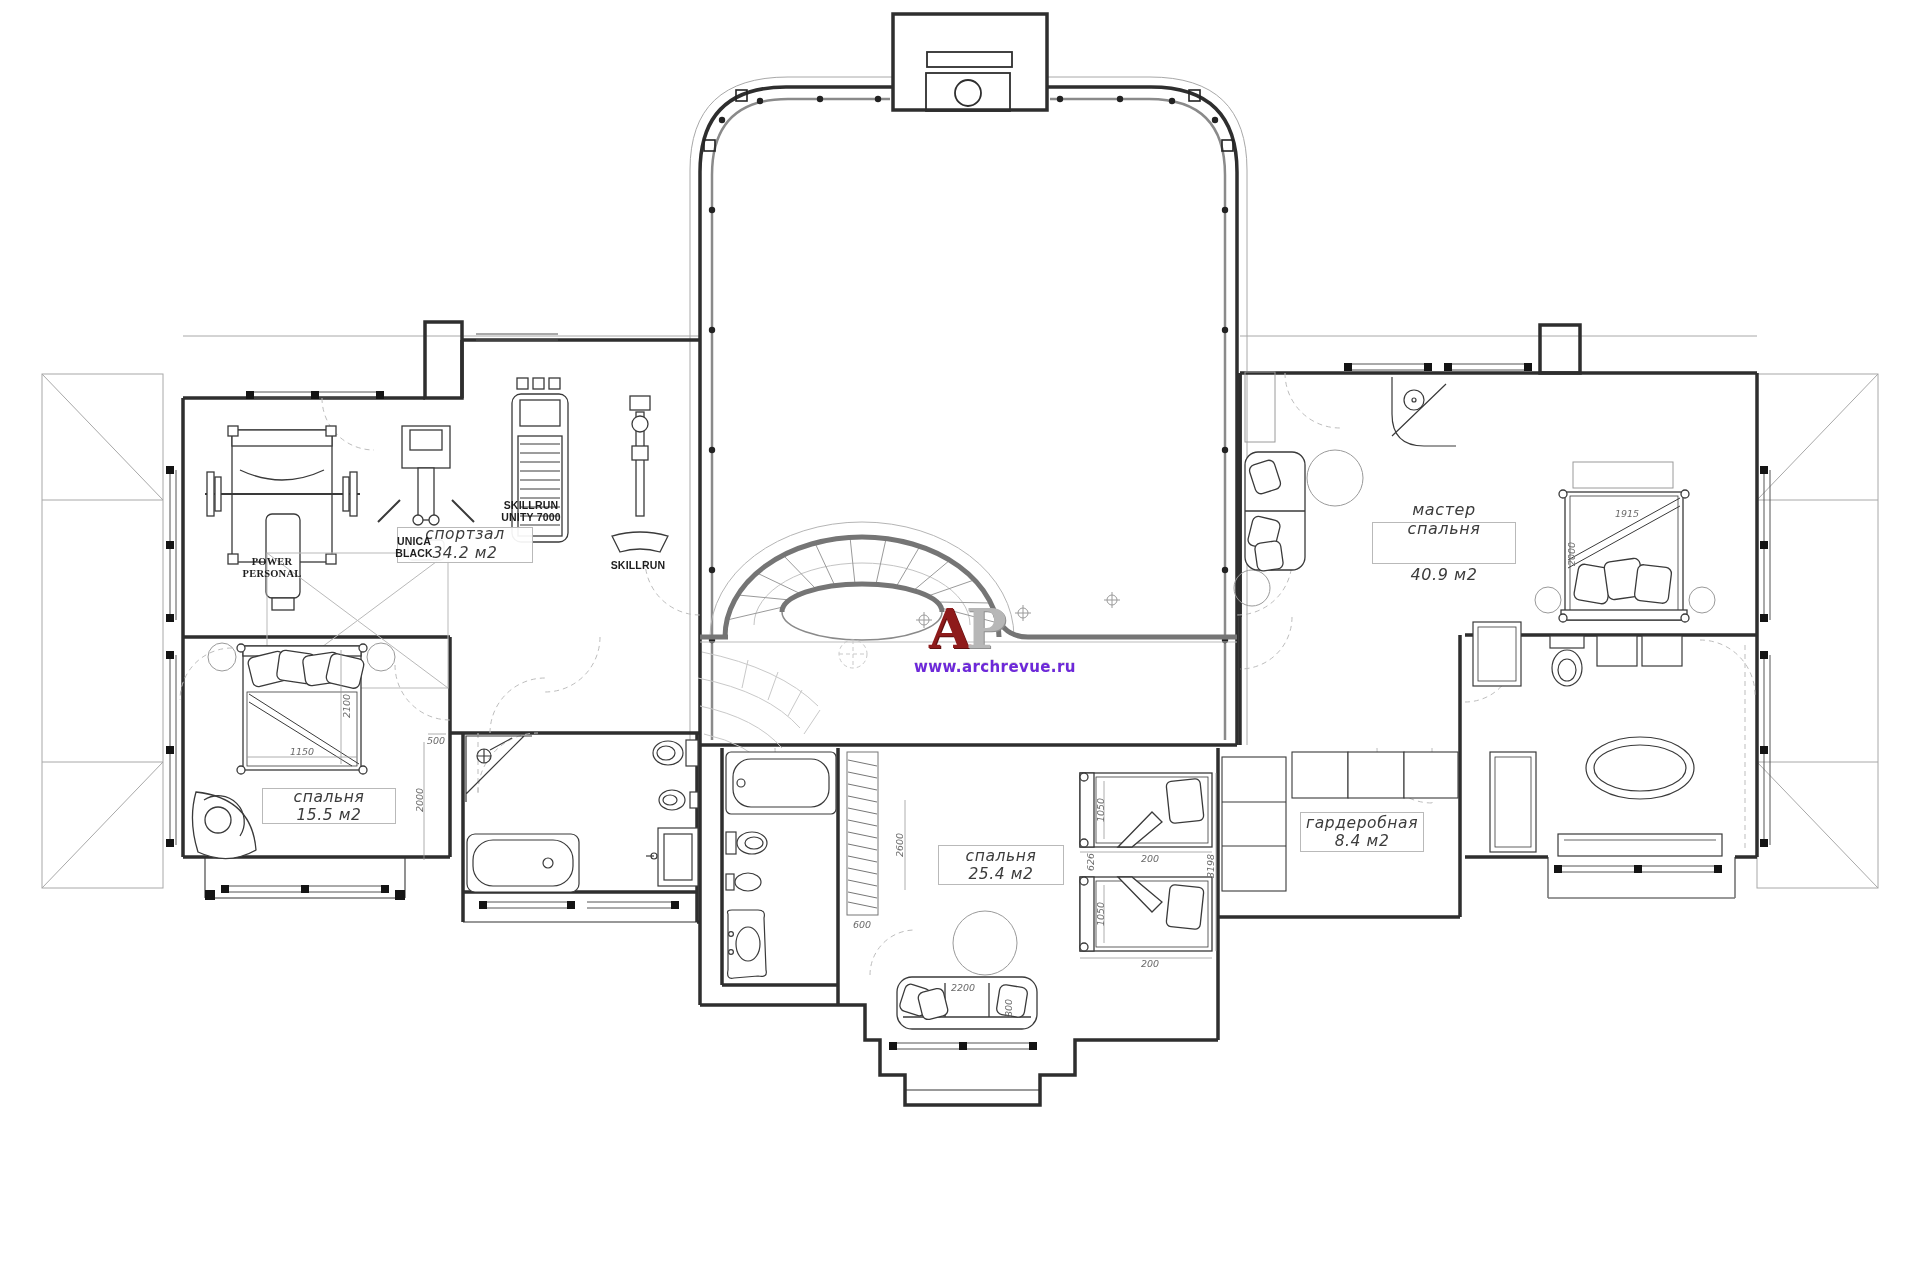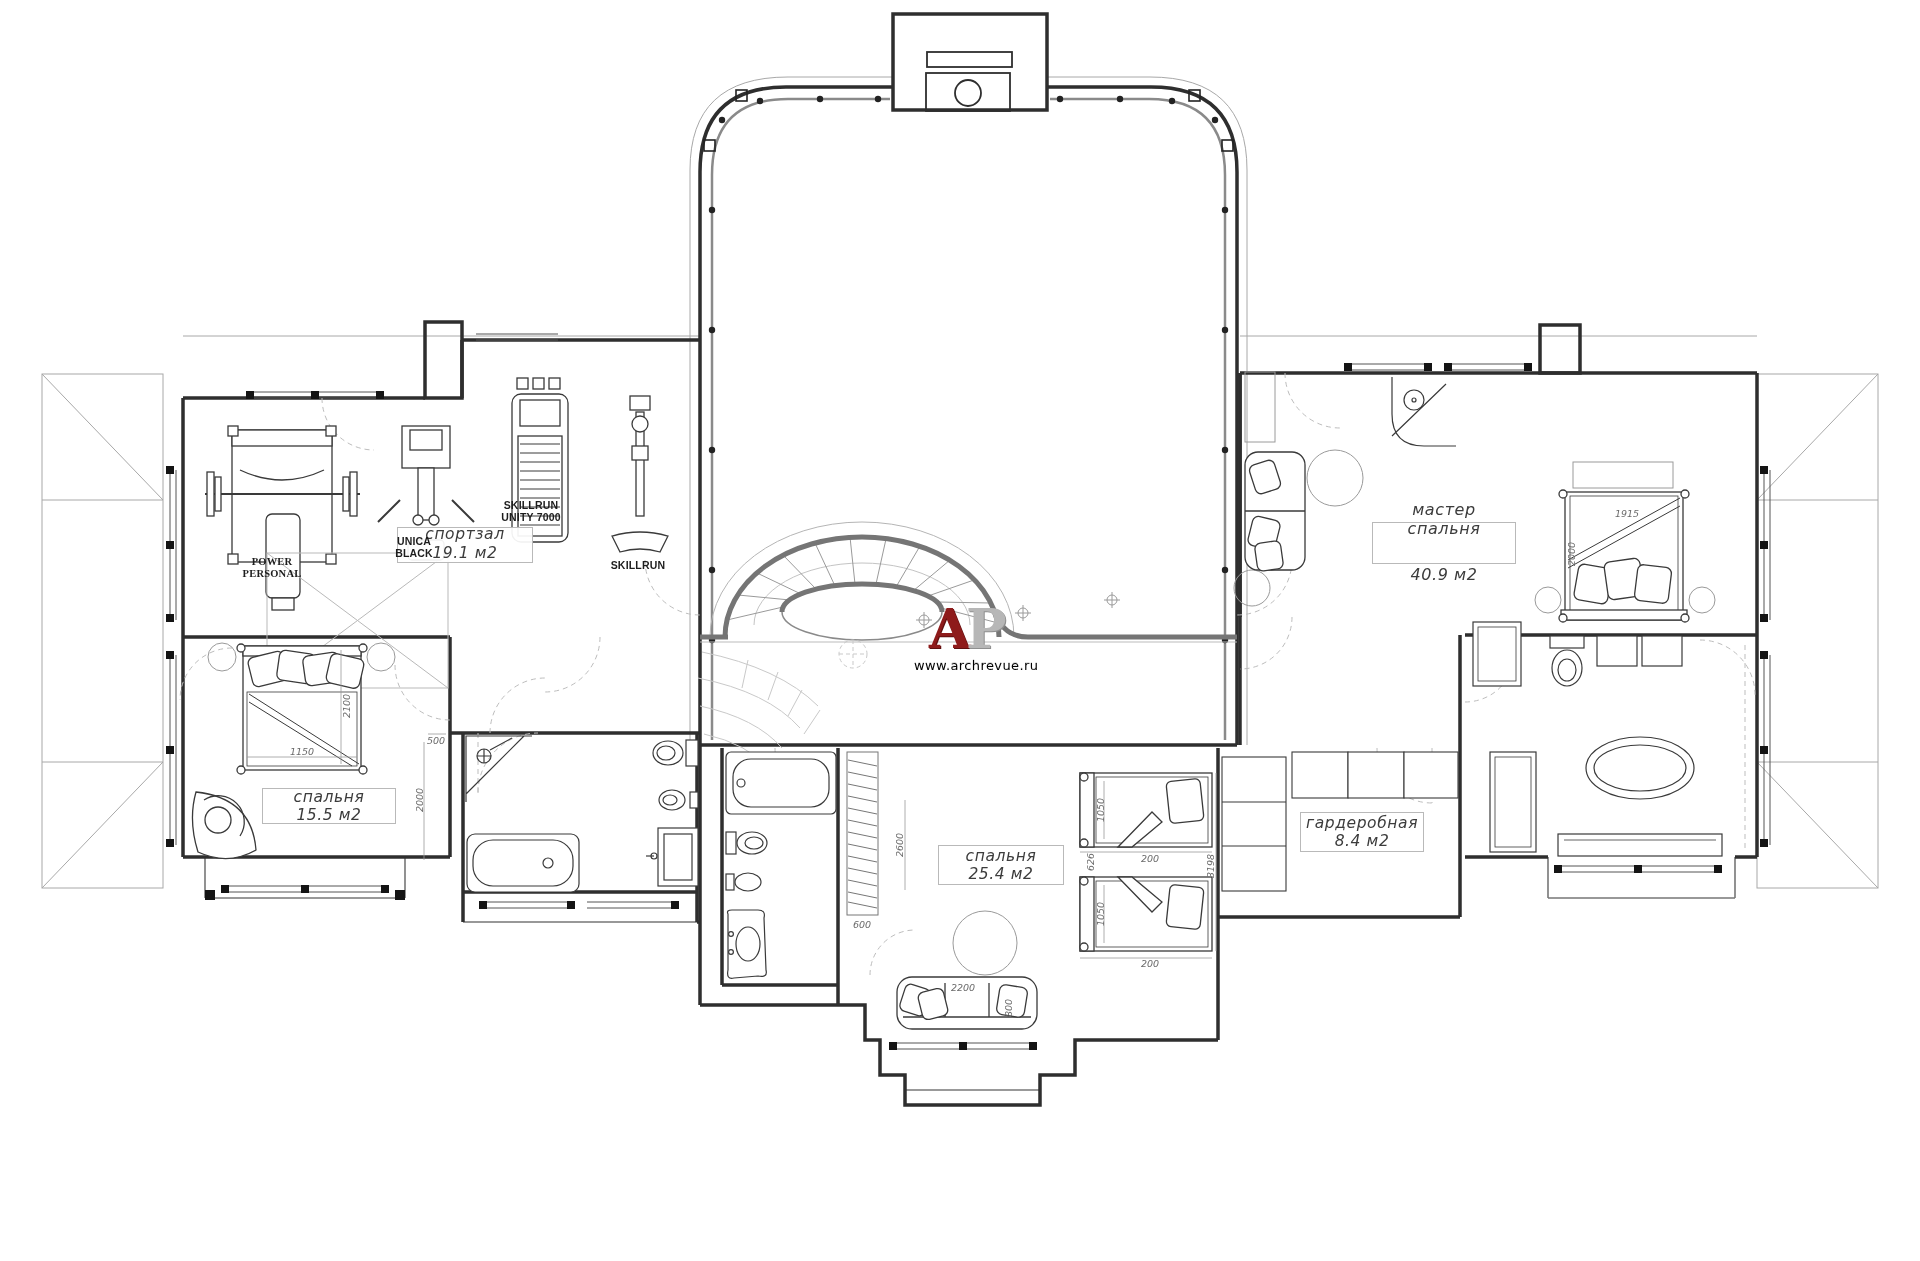--- a/index.html
+++ b/index.html
@@ -13,21 +13,21 @@
         font-family:"Liberation Sans",sans-serif;font-weight:bold;font-size:10.5px;color:#1d1d1d;
         text-align:center;line-height:1.12;letter-spacing:.2px;}
   .dim{position:absolute;z-index:2;transform:translate(-50%,-50%);font-style:italic;
         font-size:9.5px;color:#6a6a6a;white-space:nowrap;}
   .dim.v{transform:translate(-50%,-50%) rotate(-90deg);}
   .wm{position:absolute;left:928px;top:602px;z-index:4;font-family:"DejaVu Serif",serif;
         font-weight:bold;font-size:54px;line-height:1;letter-spacing:-6px;}
   .wm .a{color:#8e1b1b;text-shadow:1px 1px 0 #5f0f0f;}
   .wm .p{color:#b7b7b7;text-shadow:1px 1px 0 #8f8f8f;}
   .wm-url{position:absolute;left:914px;top:658px;z-index:4;font-family:"DejaVu Sans",sans-serif;
-        font-weight:normal;font-size:13px;color:#000000;letter-spacing:.4px;
+        font-weight:bold;font-size:15px;color:#6d28d9;letter-spacing:.4px;
         text-shadow:0 1px 0 #ffffff,0 -1px 0 #d9d9d9;}
 </style>
 </head>
 <body>
 
 <div class="plan">
 
 <svg width="1920" height="1261" viewBox="0 0 1920 1261">
 
   <g stroke="#a8a8a8" stroke-width="1" fill="none">
@@ -414,21 +414,21 @@
         <path d="M916 620 H932 M924 612 V628"></path>
     <circle cx="1023" cy="613" r="5"></circle>
         <path d="M1015 613 H1031 M1023 605 V621"></path>
     <circle cx="1112" cy="600" r="5"></circle>
         <path d="M1104 600 H1120 M1112 592 V608"></path>
   </g>
 </svg>
 
 <div class="room-label" style="left:397px;top:527px;width:134px;height:34px;justify-content:flex-end;">
   <div>спортзал</div>
-  <div>19.1 м2</div>
+  <div>34.2 м2</div>
 </div>
 <div class="room-label" style="left:1372px;top:522px;width:142px;height:40px;font-size:16px;gap:28px;">
   <div>мастер спальня</div>
   <div>40.9 м2</div>
 </div>
 <div class="room-label" style="left:262px;top:788px;width:132px;height:34px;">
   <div>спальня</div>
   <div>15.5 м2</div>
 </div>
 <div class="room-label" style="left:938px;top:845px;width:124px;height:38px;">

